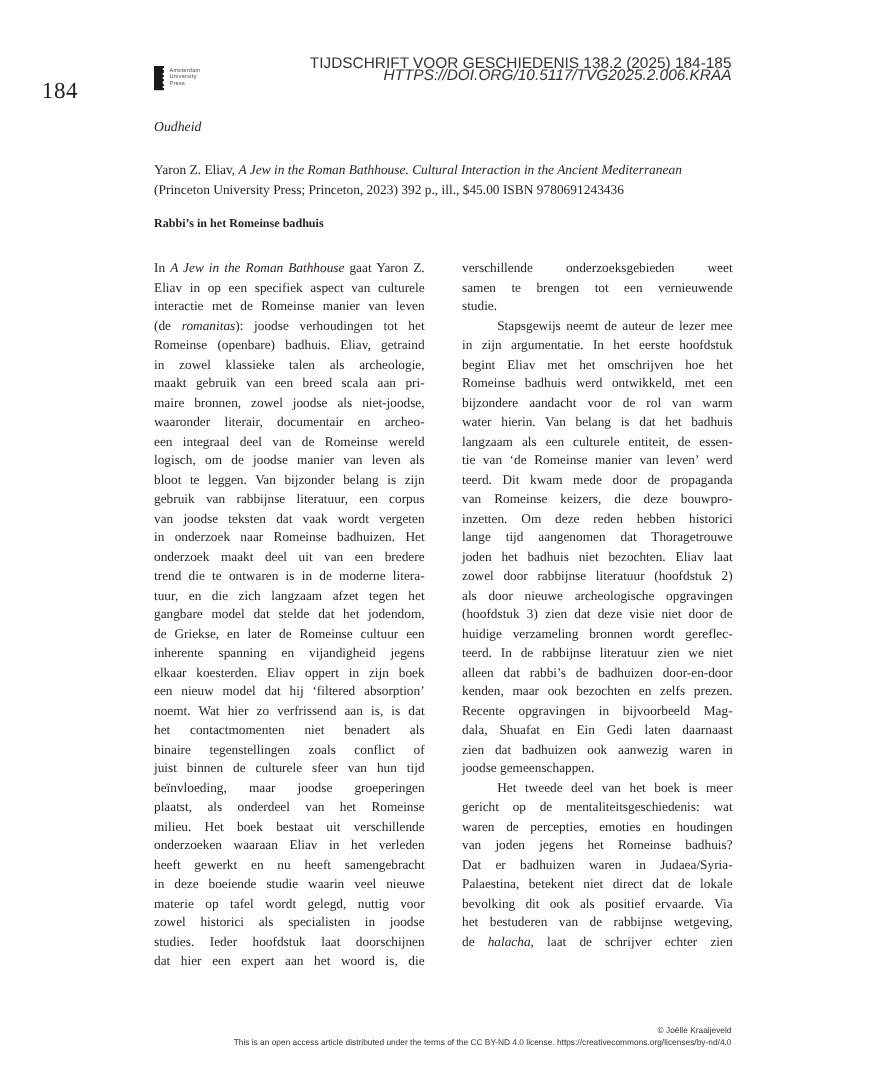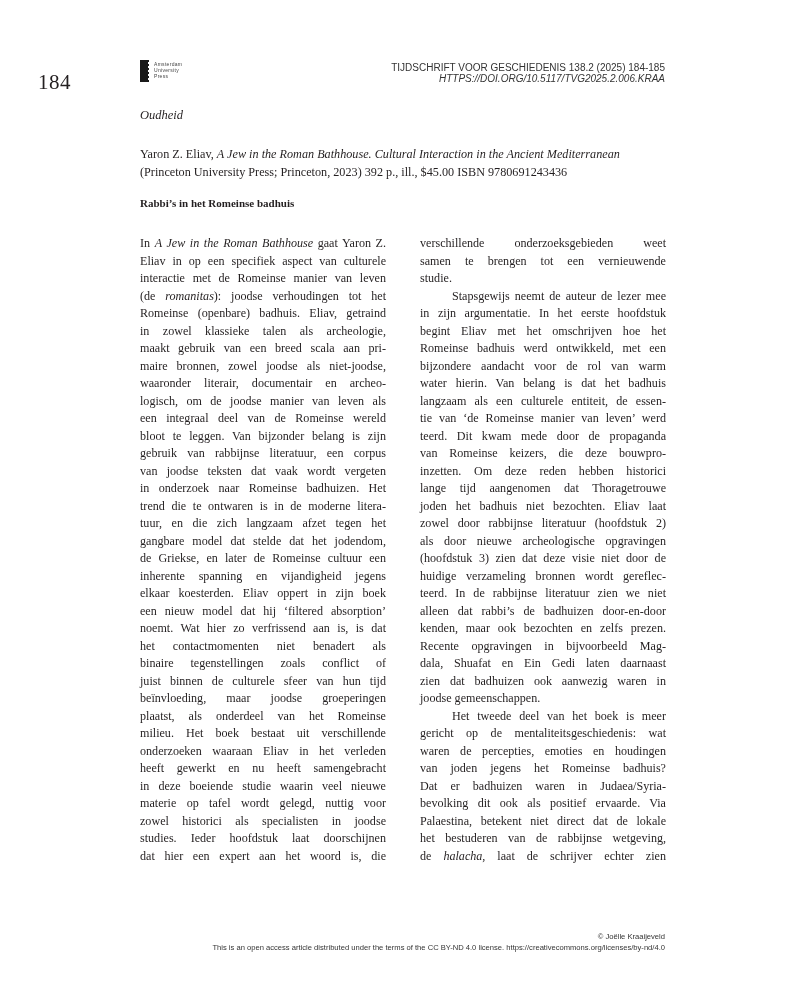--- a/index.html
+++ b/index.html
@@ -4,21 +4,21 @@
 <style>
   html, body { margin:0; padding:0; background:#fff; }
   body { width:793px; height:982px; position:relative; overflow:hidden; font-family:"DejaVu Serif", serif; color:#231f20; }
   .abs { position:absolute; }
   .page-number { left:38px; top:70px; font-family:"Liberation Serif", serif; font-size:21px; letter-spacing:0.5px; }
   .logo { left:140px; top:60px; display:flex; align-items:flex-start; gap:5px; }
   .logo-mark { width:9px; height:22px; background:#1a1a1a; position:relative; }
   .logo-mark::after { content:""; position:absolute; right:-1px; top:2px; width:2px; height:18px;
     background:repeating-linear-gradient(to bottom,#fff 0 2px,transparent 2px 4px); }
   .logo-text { font-family:"Liberation Sans", sans-serif; font-size:5px; line-height:6px; color:#444; letter-spacing:0.3px; margin-top:1px; }
-  .journal { right:128px; top:62px; text-align:right; font-family:"Liberation Sans", sans-serif; font-size:10px; line-height:11px; color:#333; }
+  .journal { right:128px; top:52px; text-align:right; font-family:"Liberation Sans", sans-serif; font-size:14px; line-height:11px; color:#333; }
   .journal .doi { font-style:italic; }
   .section { left:140px; top:108px; font-family:"Liberation Serif", serif; font-style:italic; font-size:12.5px; }
   .citation { left:140px; top:145px; width:540px; font-family:"Liberation Serif", serif; font-size:12.2px; line-height:18px; }
   .citation i { font-style:italic; }
   .heading { left:140px; top:197px; font-family:"Liberation Serif", serif; font-weight:bold; font-size:11px; }
   .col { top:235px; width:246px; font-family:"Liberation Serif", serif; font-size:12.1px; line-height:17.5px; text-align:justify; }
   .col .ind { text-indent:16px; }
   .col-left { left:140px; }
   .col-right { left:420px; }
   .line { display:block; text-align:justify; text-align-last:justify; white-space:nowrap; }
@@ -59,26 +59,27 @@
 <div class="abs col col-left" id="colL">
     <span class="line">In <i>A Jew in the Roman Bathhouse</i> gaat Yaron Z.</span>
     <span class="line">Eliav in op een specifiek aspect van culturele</span>
     <span class="line">interactie met de Romeinse manier van leven</span>
     <span class="line">(de <i>romanitas</i>): joodse verhoudingen tot het</span>
     <span class="line">Romeinse (openbare) badhuis. Eliav, getraind</span>
     <span class="line">in zowel klassieke talen als archeologie,</span>
     <span class="line">maakt gebruik van een breed scala aan pri-</span>
     <span class="line">maire bronnen, zowel joodse als niet-joodse,</span>
     <span class="line">waaronder literair, documentair en archeo-</span>
+    <span class="line">een integraal deel van de Romeinse wereld</span>
     <span class="line">logisch, om de joodse manier van leven als</span>
-    <span class="line">een integraal deel van de Romeinse wereld</span>
     <span class="line">bloot te leggen. Van bijzonder belang is zijn</span>
     <span class="line">gebruik van rabbijnse literatuur, een corpus</span>
     <span class="line">van joodse teksten dat vaak wordt vergeten</span>
     <span class="line">in onderzoek naar Romeinse badhuizen. Het</span>
+    <span class="line">onderzoek maakt deel uit van een bredere</span>
     <span class="line">trend die te ontwaren is in de moderne litera-</span>
     <span class="line">tuur, en die zich langzaam afzet tegen het</span>
     <span class="line">gangbare model dat stelde dat het jodendom,</span>
     <span class="line">de Griekse, en later de Romeinse cultuur een</span>
     <span class="line">inherente spanning en vijandigheid jegens</span>
     <span class="line">elkaar koesterden. Eliav oppert in zijn boek</span>
     <span class="line">een nieuw model dat hij ‘filtered absorption’</span>
     <span class="line">noemt. Wat hier zo verfrissend aan is, is dat</span>
     <span class="line">het contactmomenten niet benadert als</span>
     <span class="line">binaire tegenstellingen zoals conflict of</span>
@@ -120,20 +121,20 @@
     <span class="line">kenden, maar ook bezochten en zelfs prezen.</span>
     <span class="line">Recente opgravingen in bijvoorbeeld Mag-</span>
     <span class="line">dala, Shuafat en Ein Gedi laten daarnaast</span>
     <span class="line">zien dat badhuizen ook aanwezig waren in</span>
     <span class="line last">joodse gemeenschappen.</span>
     <span class="line ind">Het tweede deel van het boek is meer</span>
     <span class="line">gericht op de mentaliteitsgeschiedenis: wat</span>
     <span class="line">waren de percepties, emoties en houdingen</span>
     <span class="line">van joden jegens het Romeinse badhuis?</span>
     <span class="line">Dat er badhuizen waren in Judaea/Syria-</span>
+    <span class="line">Palaestina, betekent niet direct dat de lokale</span>
     <span class="line">bevolking dit ook als positief ervaarde. Via</span>
-    <span class="line">Palaestina, betekent niet direct dat de lokale</span>
     <span class="line">het bestuderen van de rabbijnse wetgeving,</span>
     <span class="line">de <i>halacha</i>, laat de schrijver echter zien</span>
   </div>
 
 <div class="abs copyright">© Joëlle Kraaijeveld</div>
 <div class="abs license">This is an open access article distributed under the terms of the CC BY-ND 4.0 license. https://creativecommons.org/licenses/by-nd/4.0</div>
 
 </body></html>

